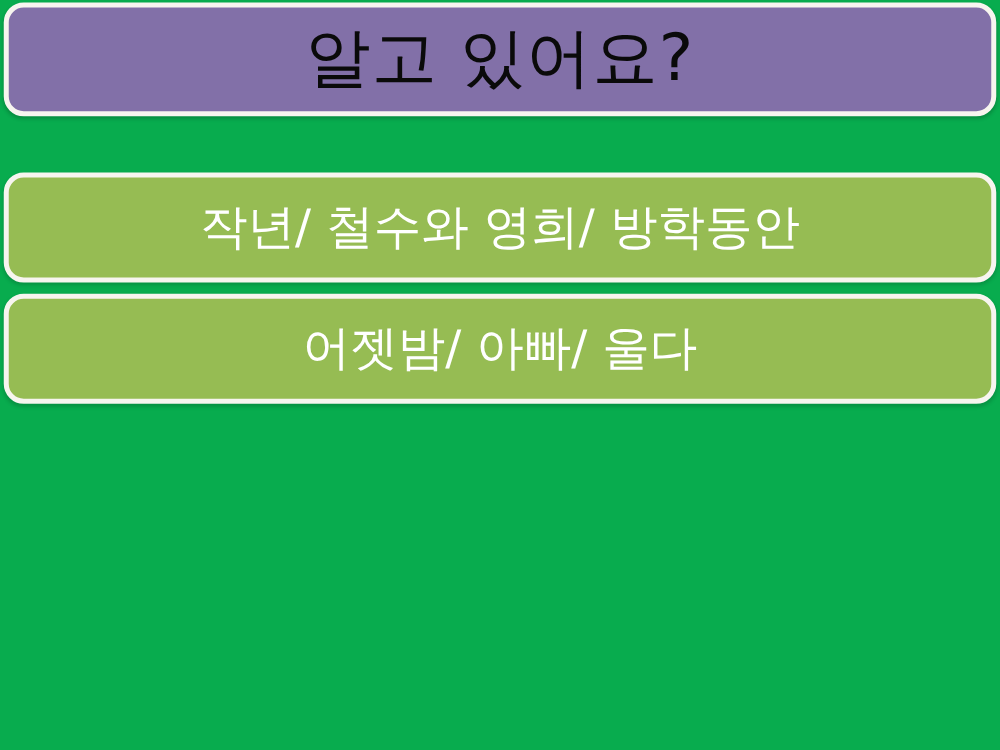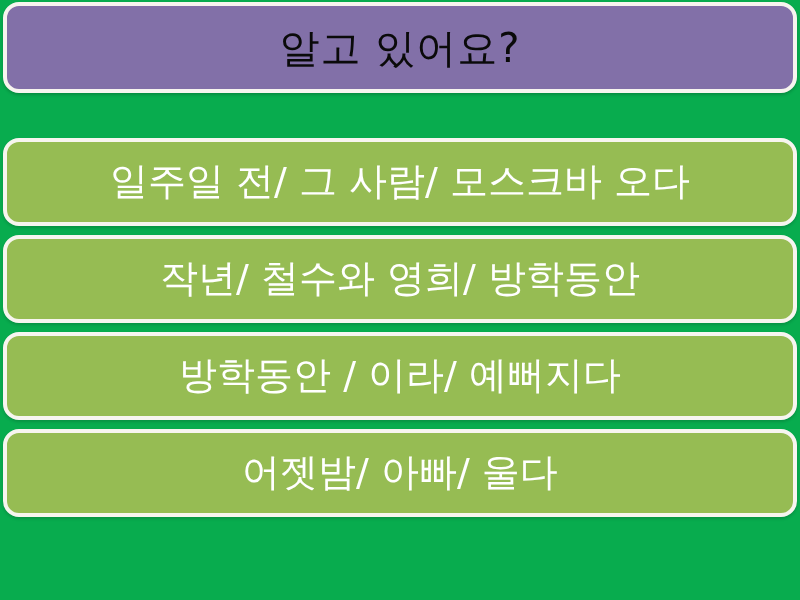--- a/index.html
+++ b/index.html
@@ -32,21 +32,21 @@
     background: #8270A8;
     border: 4px solid #F7F5EF;
     border-radius: 16px;
     display: flex;
     align-items: center;
     justify-content: center;
     box-shadow: 0 2px 3px rgba(0,0,0,0.18);
   }
   .title-text {
     color: #0A0A0A;
-    font-size: 40px;
+    font-size: 52px;
     line-height: 1.1;
     letter-spacing: 1px;
     white-space: nowrap;
     font-weight: 400;
   }
 
   
   .rows {
     position: absolute;
     left: 0;
@@ -79,31 +79,25 @@
 <body>
 
 <div id="slide">
 
   <div class="title-box">
     <div class="title-text">알고 있어요?</div>
   </div>
 
   <div class="rows">
 
-    <div class="row-box">
-      <div class="row-text">일주일 전/ 그 사람/ 모스크바 오다</div>
-    </div>
 
     <div class="row-box">
       <div class="row-text">작년/ 철수와 영희/ 방학동안</div>
     </div>
 
-    <div class="row-box">
-      <div class="row-text">방학동안 / 이라/ 예뻐지다</div>
-    </div>
 
 
     <div class="row-box">
       <div class="row-text">어젯밤/ 아빠/ 울다</div>
     </div>
 
   </div>
 </div>
 
 </body></html>

